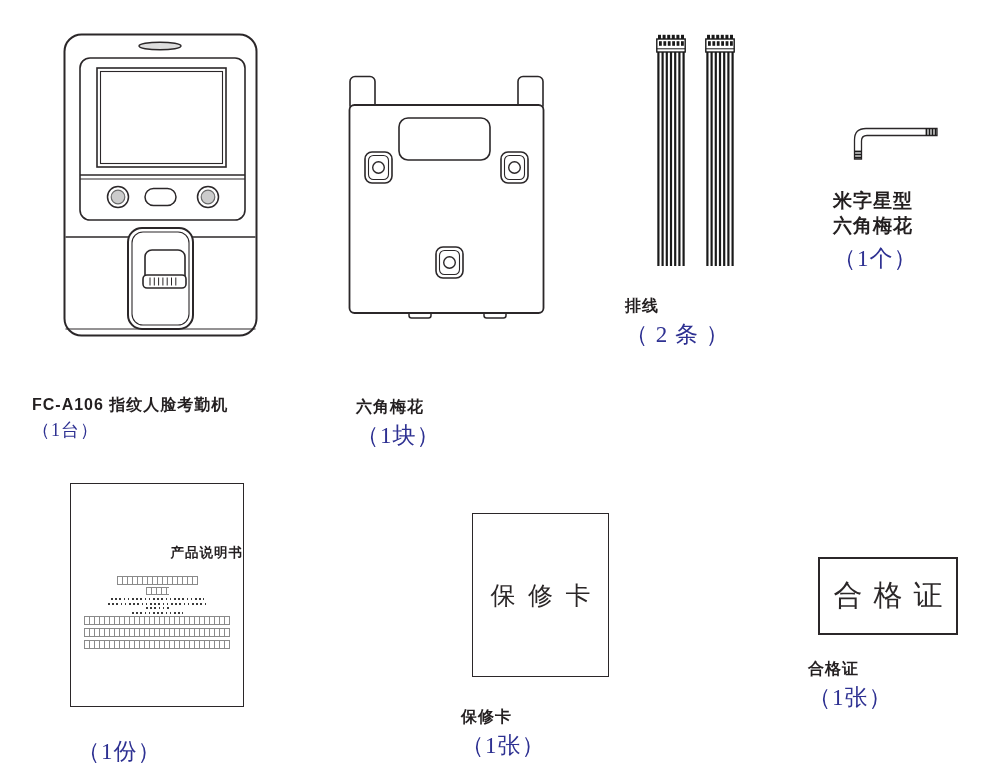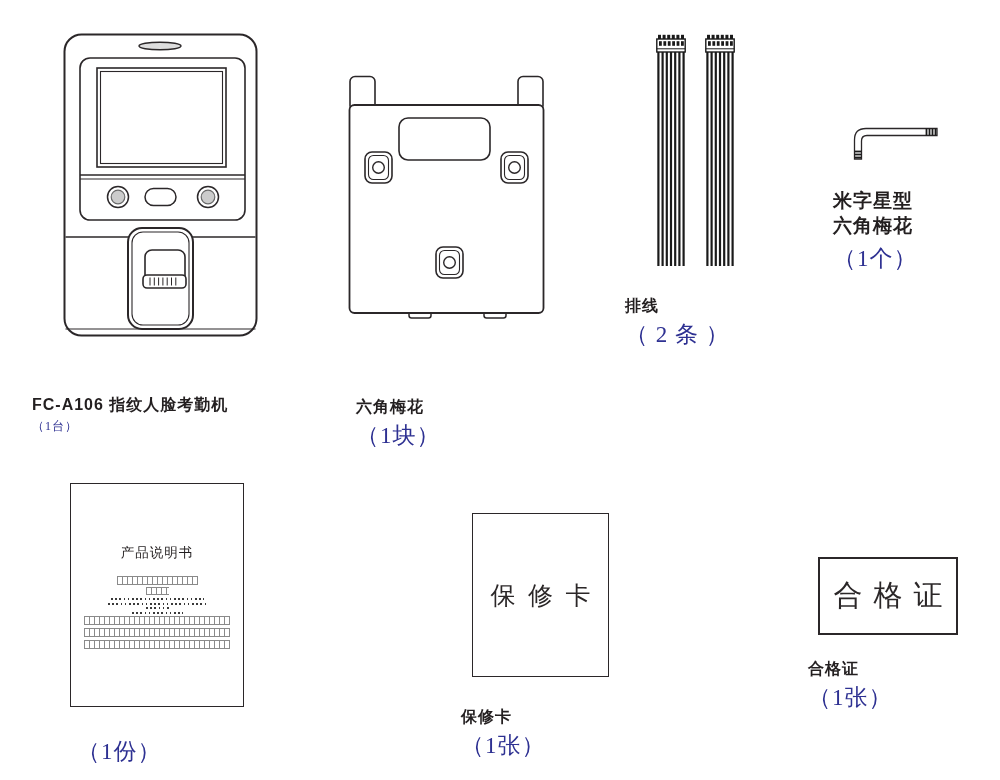--- a/index.html
+++ b/index.html
@@ -5,26 +5,26 @@
   html,body{margin:0;padding:0;background:#fff;}
   #canvas{position:relative;width:1000px;height:780px;background:#ffffff;overflow:hidden;
           font-family:"Liberation Sans",sans-serif;color:#231f20;}
   .abs{position:absolute;}
   svg{display:block;}
   .label{position:absolute;text-align:left;color:#231f20;margin-top:16px;}
   .label .name{font-weight:bold;font-size:16px;letter-spacing:1px;line-height:1.25;}
   .label .qty{font-family:"Liberation Serif","DejaVu Serif",serif;color:#2e3192;
               font-size:23px;margin-top:3px;letter-spacing:1px;}
   .device-label .name{font-size:16px;}
-  .device-label .qty{font-size:12px;}
+  .device-label .qty{font-size:18px;}
   .wrench-label .name{font-size:19px;line-height:25px;letter-spacing:1px;}
   
   .book{position:absolute;background:#fff;border:1.6px solid #2b2729;}
-  .book-title{position:absolute;left:0;top:60px;width:100%;text-align:center;
-              font-weight:normal;font-size:13.5px;letter-spacing:1px;}
+  .book-title{position:absolute;left:0;top:60px;width:100%;text-align:right;
+              font-weight:bold;font-size:13.5px;letter-spacing:1px;}
   .boxrow{position:absolute;height:7px;border-top:1px solid #8a8a8a;border-bottom:1px solid #8a8a8a;
           background:repeating-linear-gradient(90deg,#8a8a8a 0 1px,transparent 1px 5px);}
   .dotrow{position:absolute;height:2px;
           background:repeating-linear-gradient(90deg,#3a3a3a 0 1.6px,transparent 1.6px 4.2px);}
   
   .card{position:absolute;background:#fff;border:1.6px solid #2b2729;
         display:flex;align-items:center;justify-content:center;}
   .card-cert{border-width:2px;}
   .card-text{font-family:"Liberation Serif","DejaVu Serif",serif;color:#2b2728;font-weight:400;}
   .warranty-text{font-size:25px;letter-spacing:0.5em;margin-right:-0.5em;}

